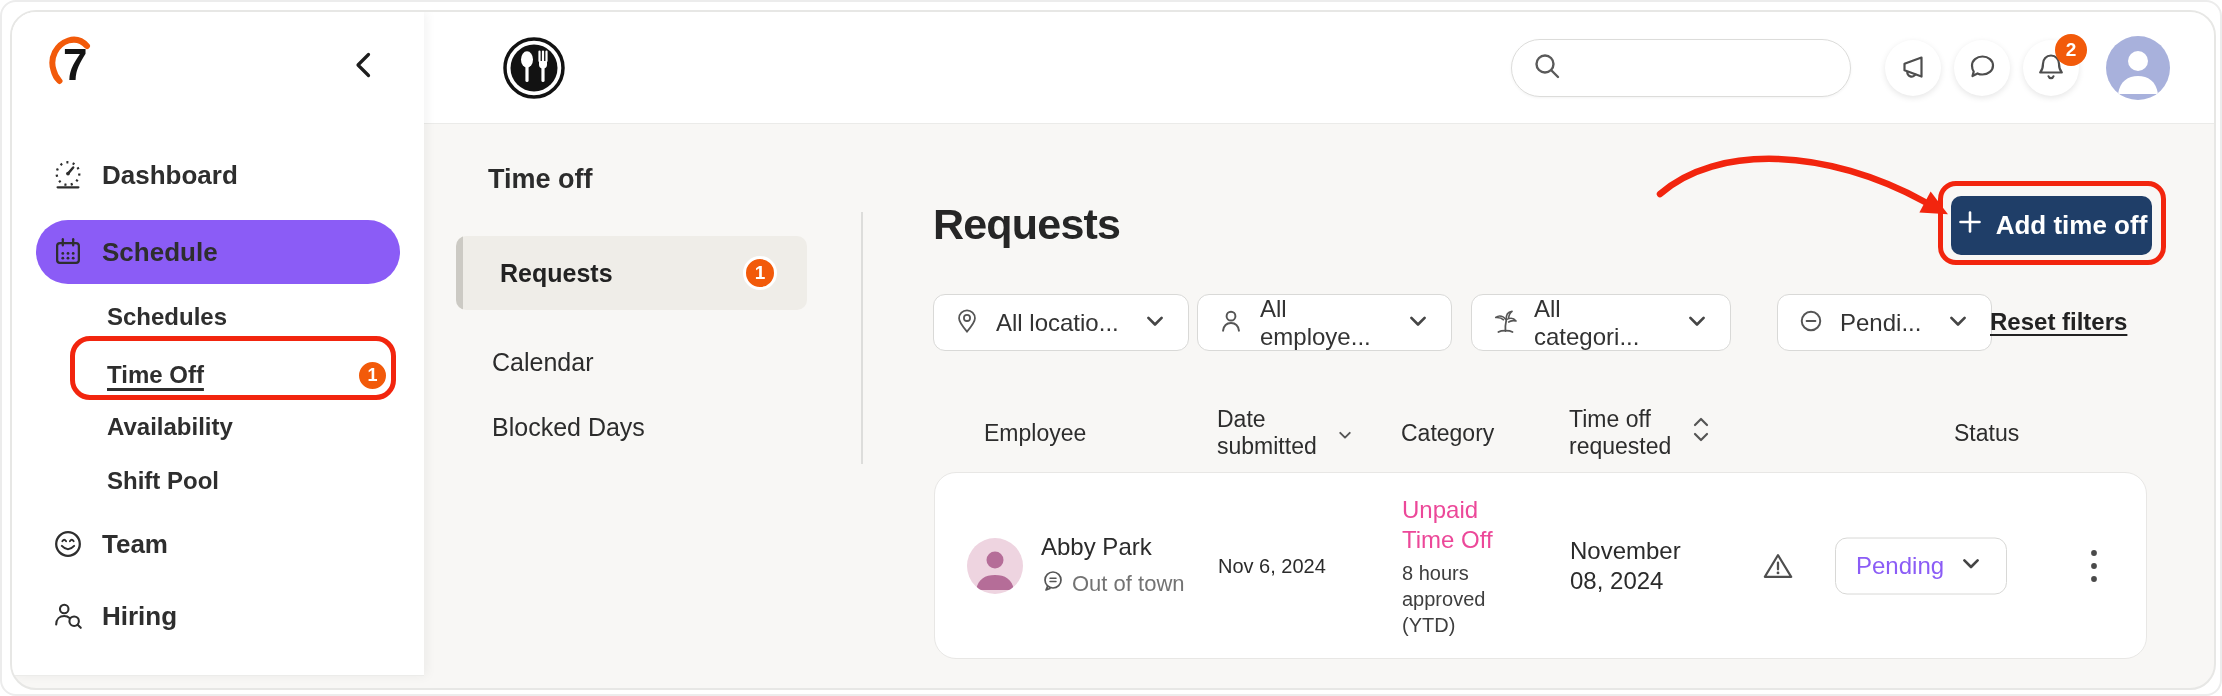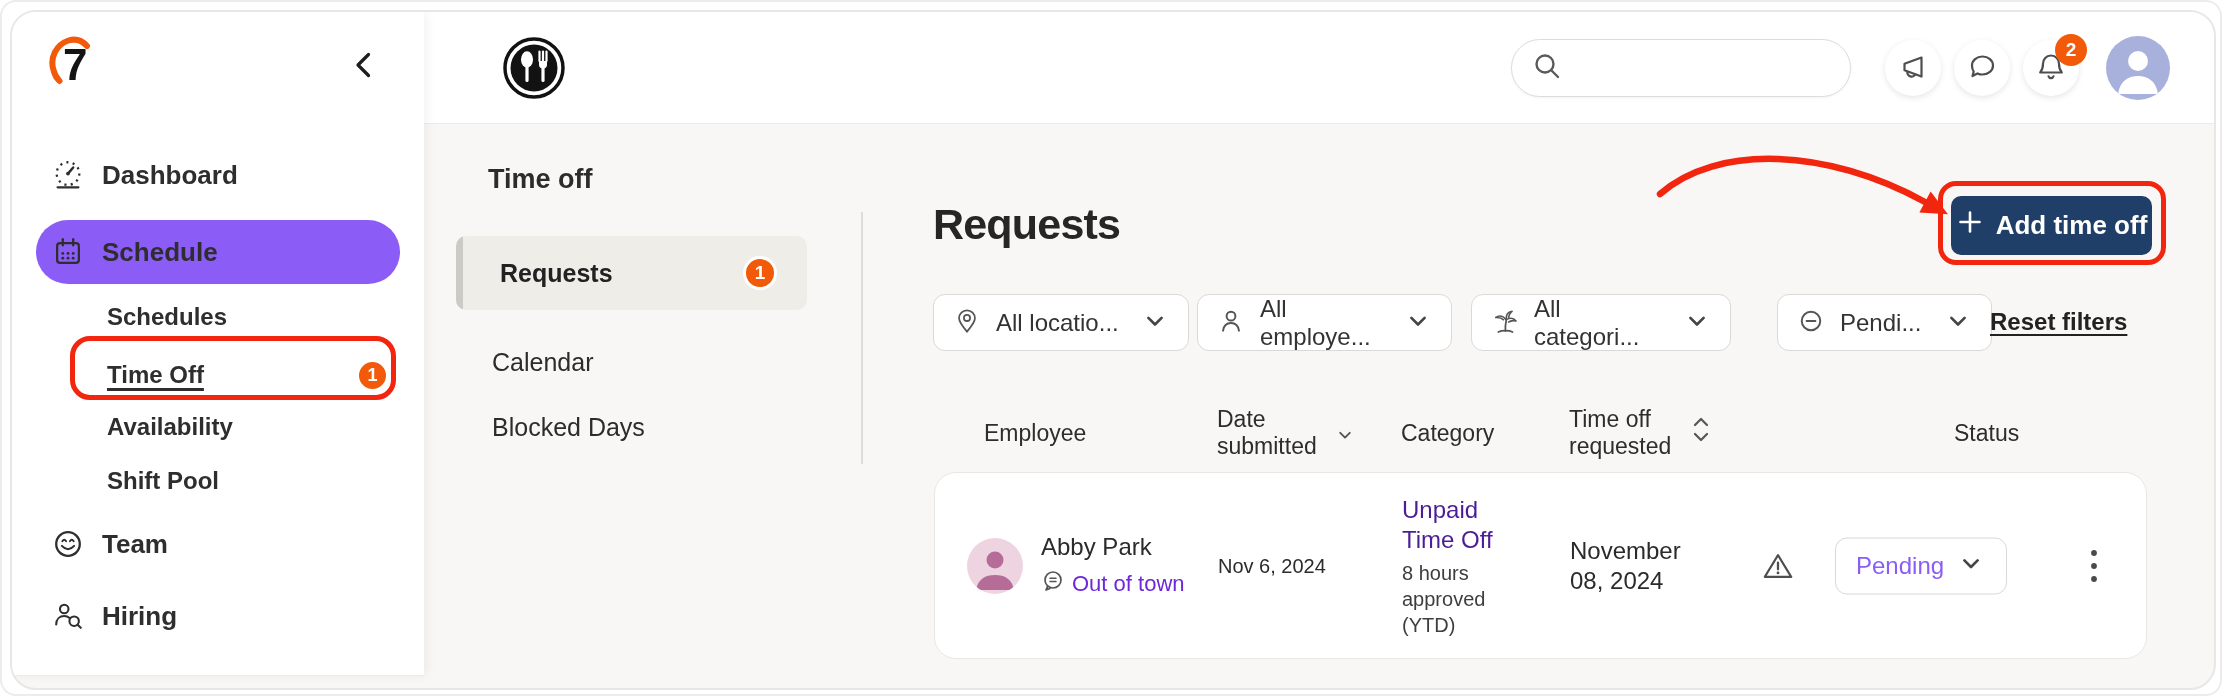--- a/index.html
+++ b/index.html
@@ -76,24 +76,24 @@
   .th { position:absolute; font-size:23px; font-weight:500; color:#2d2d2d; line-height:27px; }
   .th-sort { position:absolute; cursor:pointer; }
 
   .row-card { position:absolute; left:922px; top:460px; width:1213px; height:187px; background:#fff;
               border:1.5px solid #e8e7e5; border-radius:22px; }
   .rc { position:absolute; top:50%; transform:translateY(-50%); }
   .avatar-row { left:32px; width:56px; height:56px; border-radius:50%; background:#eed4e0; overflow:hidden; }
   .emp-block { left:106px; width:180px; }
   .emp-name { font-size:24px; font-weight:500; color:#2b2b2b; }
   .emp-note { display:flex; align-items:center; gap:7px; margin-top:8px; }
-  .emp-note span { font-size:22px; color:#6d28d9; }
+  .emp-note span { font-size:22px; color:#737373; }
   .cell-date { left:283px; font-size:20px; color:#2b2b2b; }
   .cell-cat { left:467px; width:108px; }
-  .cell-cat .cat-main { font-size:24px; color:#4c1d95; line-height:30px; }
+  .cell-cat .cat-main { font-size:24px; color:#ec4899; line-height:30px; }
   .cell-cat .cat-sub { font-size:20px; color:#3e3e3e; line-height:26px; margin-top:5px; }
   .cell-toff { left:635px; width:132px; font-size:24px; color:#2b2b2b; line-height:30px; }
   .warn { left:826px; width:34px; height:34px; }
   .status-dd { left:900px; width:172px; height:57px; background:#fff; border:1.5px solid #d8d8d6;
                border-radius:12px; display:flex; align-items:center; padding:0 20px; cursor:pointer; }
   .status-dd .flabel { font-size:24px; color:#8b5cf6; }
   .status-dd .chev { margin-left:auto; }
   .kebab { left:1148px; width:22px; height:34px; cursor:pointer; display:flex; align-items:center; justify-content:center; }
 
   

